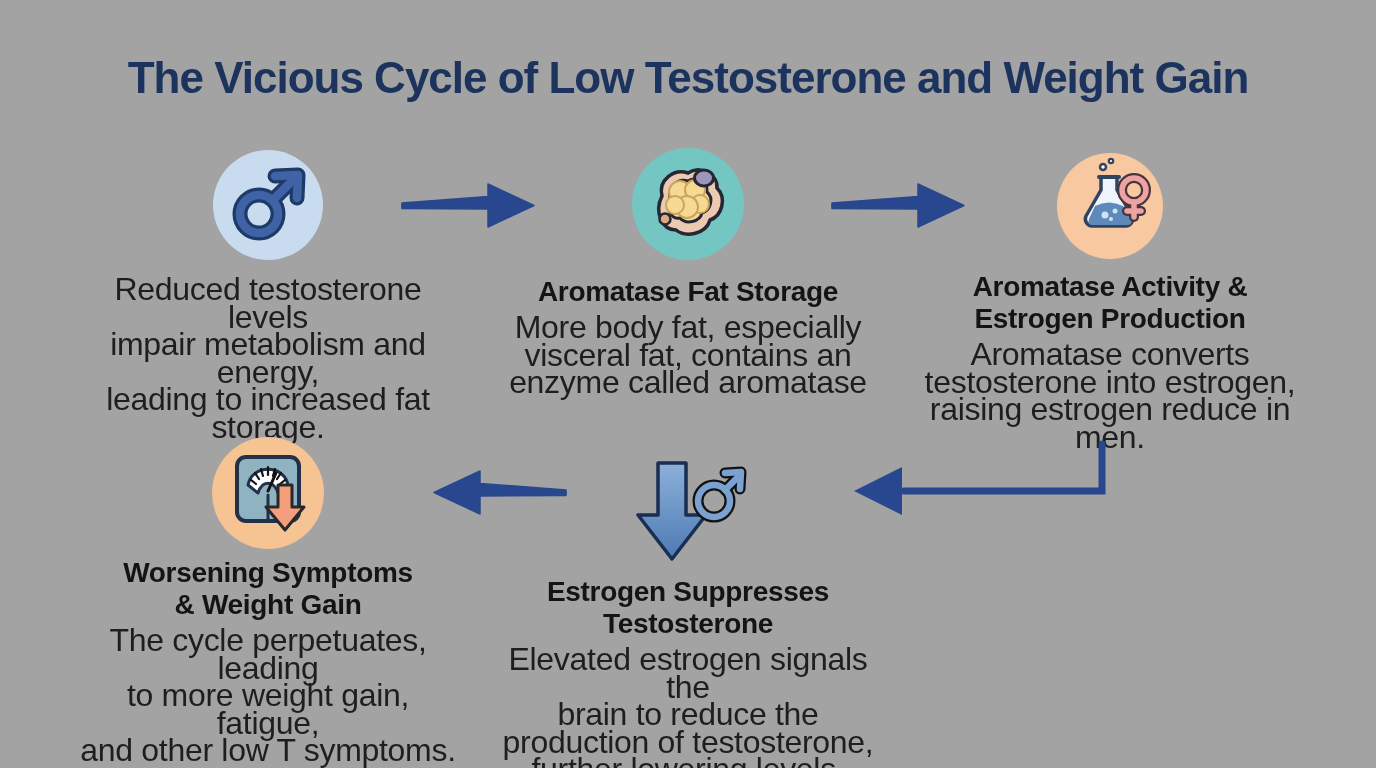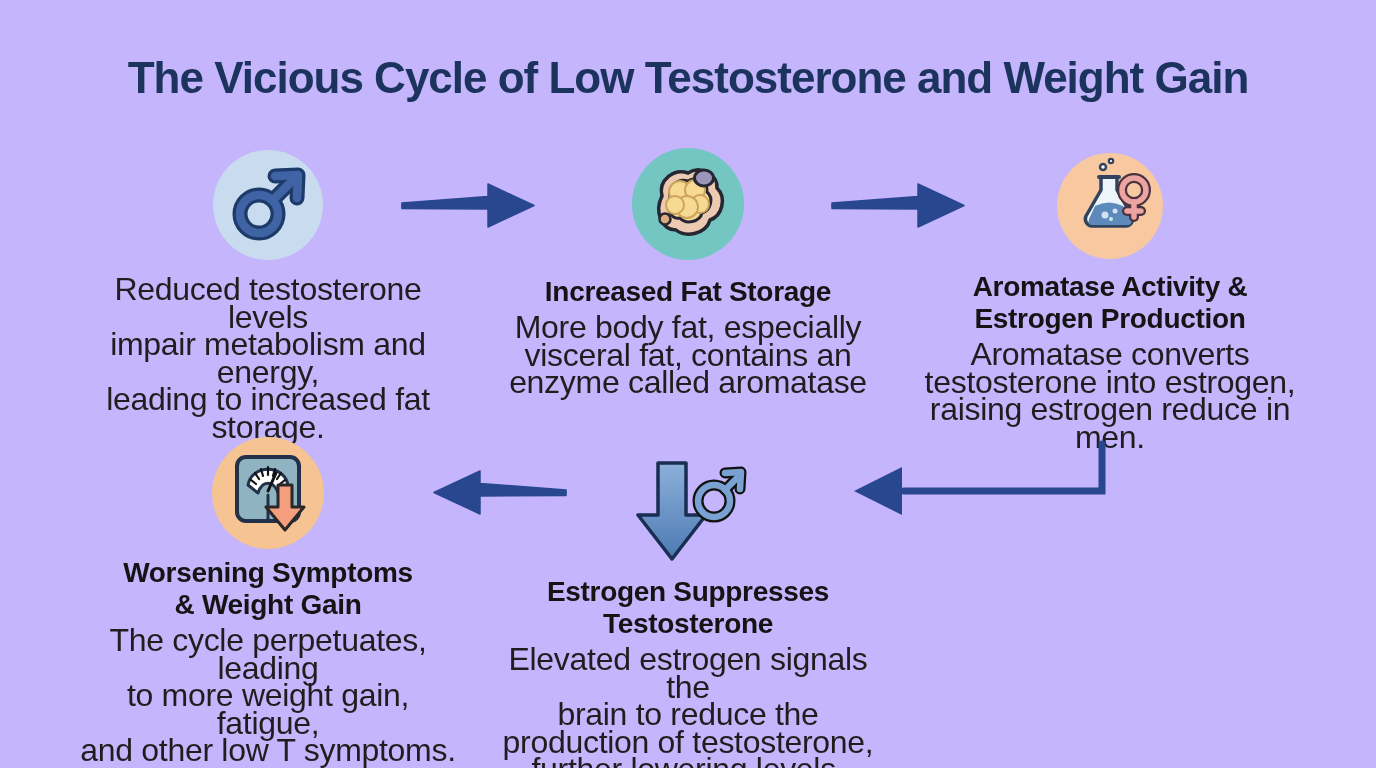--- a/index.html
+++ b/index.html
@@ -1,19 +1,19 @@
 <!DOCTYPE html>
 <html><head>
 <meta charset="utf-8">
 <style>
   html,body{margin:0;padding:0;background:#ffffff;}
   .stage{
     position:relative;
     width:1376px;height:768px;
-    background:#c4b5fd;
+    background:#a3a3a3;
     overflow:hidden;
     font-family:"Liberation Sans", sans-serif;
   }
   .page-title{
     position:absolute;top:53px;left:0;right:0;
     text-align:center;
     font-size:44px;font-weight:700;letter-spacing:-1px;
     color:#1c335e;
     margin:0;
   }
@@ -82,21 +82,21 @@
           <circle cx="48" cy="44" r="11"></circle>
           <circle cx="63" cy="42" r="10"></circle>
           <circle cx="68" cy="56" r="9"></circle>
           <circle cx="55" cy="59" r="11"></circle>
           <circle cx="43" cy="57" r="9"></circle>
         </g>
         <ellipse cx="72" cy="30" rx="9.5" ry="8" fill="#9d96bb" stroke="#272733" stroke-width="3"></ellipse>
         <circle cx="33" cy="71" r="5.5" fill="#dfa97e" stroke="#272733" stroke-width="2.5"></circle>
       </svg>
     </div>
-    <div class="node-title">Increased Fat Storage</div>
+    <div class="node-title">Aromatase Fat Storage</div>
     <div class="node-desc">More body fat, especially
 visceral fat, contains an
 enzyme called aromatase</div>
   </div>
 
   <div class="node n3">
     <div class="icon-wrap">
       <svg width="106" height="106" viewBox="0 0 106 106">
         <circle cx="53" cy="53" r="53" fill="#f8c9a0"></circle>
         <path d="M44 24 h16 v13 l15 26 a7 7 0 0 1 -6 10 H35 a7 7 0 0 1 -6 -10 l15 -26 Z" fill="#eef5fa" stroke="#31435f" stroke-width="3.5" stroke-linejoin="round"></path>

